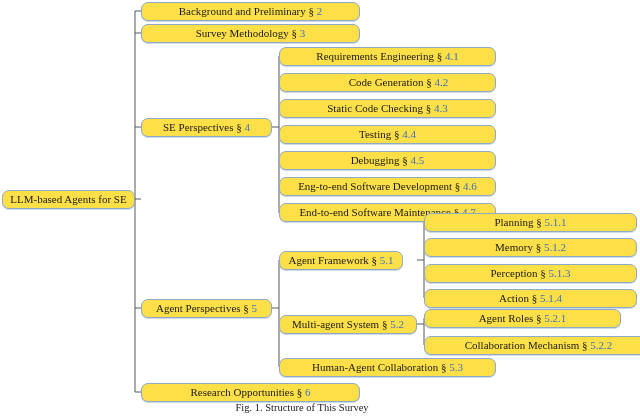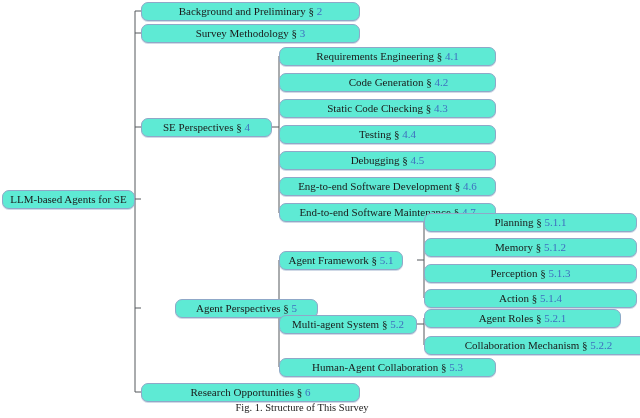--- a/index.html
+++ b/index.html
@@ -4,21 +4,21 @@
 <style>
   html,body{margin:0;padding:0;background:#ffffff;}
   body{
     width:640px;height:418px;position:relative;overflow:hidden;
     font-family:"Liberation Serif","DejaVu Serif",serif;
     color:#1a1a1a;
   }
   #diagram{position:absolute;left:0;top:0;width:640px;height:418px;}
   .node{
     position:absolute;box-sizing:border-box;
-    background:#5eead4;
+    background:#fde047;
     border:1px solid #8fa8c8;
     border-radius:7px;
     height:19px;line-height:17px;
     text-align:center;
     font-size:11px;
     white-space:nowrap;
     overflow:hidden;
     box-shadow:0 1px 0 rgba(150,170,200,.45);
   }
   .node .sec{color:#3f6fbf;}
@@ -92,21 +92,21 @@
     <span class="sect-sign"> § </span>
     <span class="sec">3</span>
   </div>
 
   <div class="node" style="left:141px;top:118px;width:131px;">
     <span>SE Perspectives</span>
     <span class="sect-sign"> § </span>
     <span class="sec">4</span>
   </div>
 
-  <div class="node" style="left:141px;top:299px;width:143px;margin-left:34px;">
+  <div class="node" style="left:141px;top:299px;width:131px;">
     <span>Agent Perspectives</span>
     <span class="sect-sign"> § </span>
     <span class="sec">5</span>
   </div>
 
   <div class="node" style="left:141px;top:383px;width:219px;">
     <span>Research Opportunities</span>
     <span class="sect-sign"> § </span>
     <span class="sec">6</span>
   </div>

